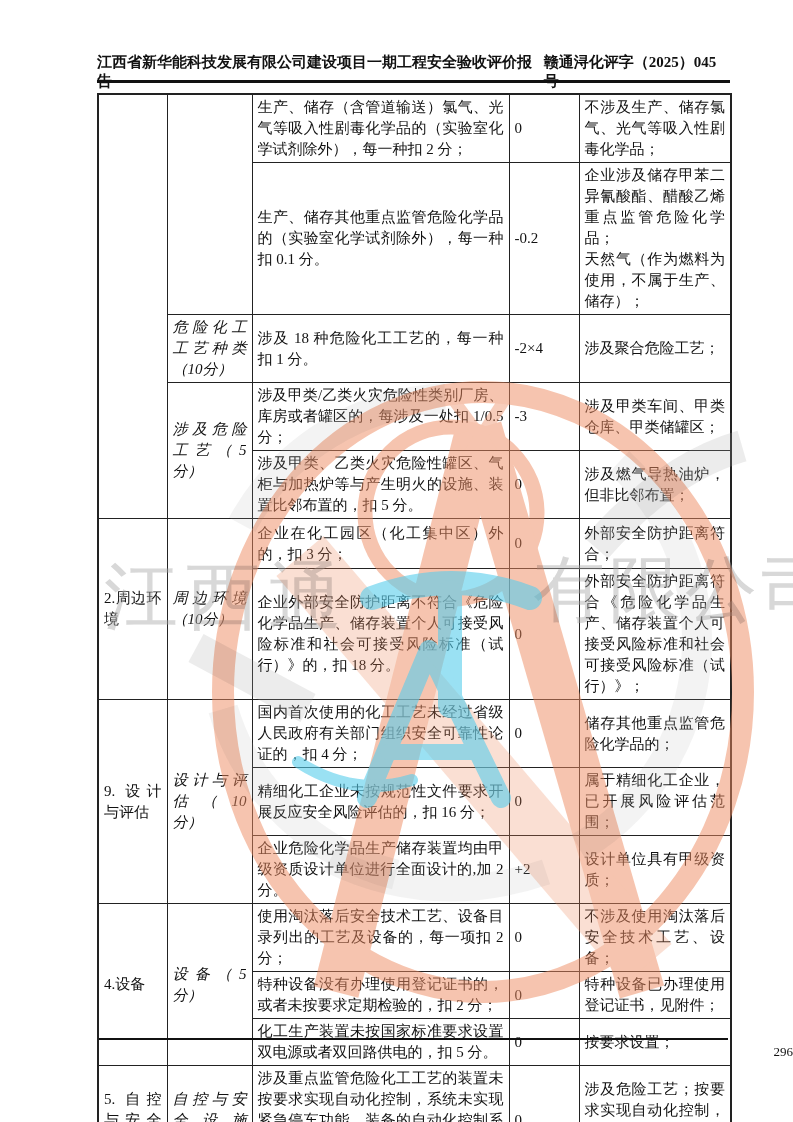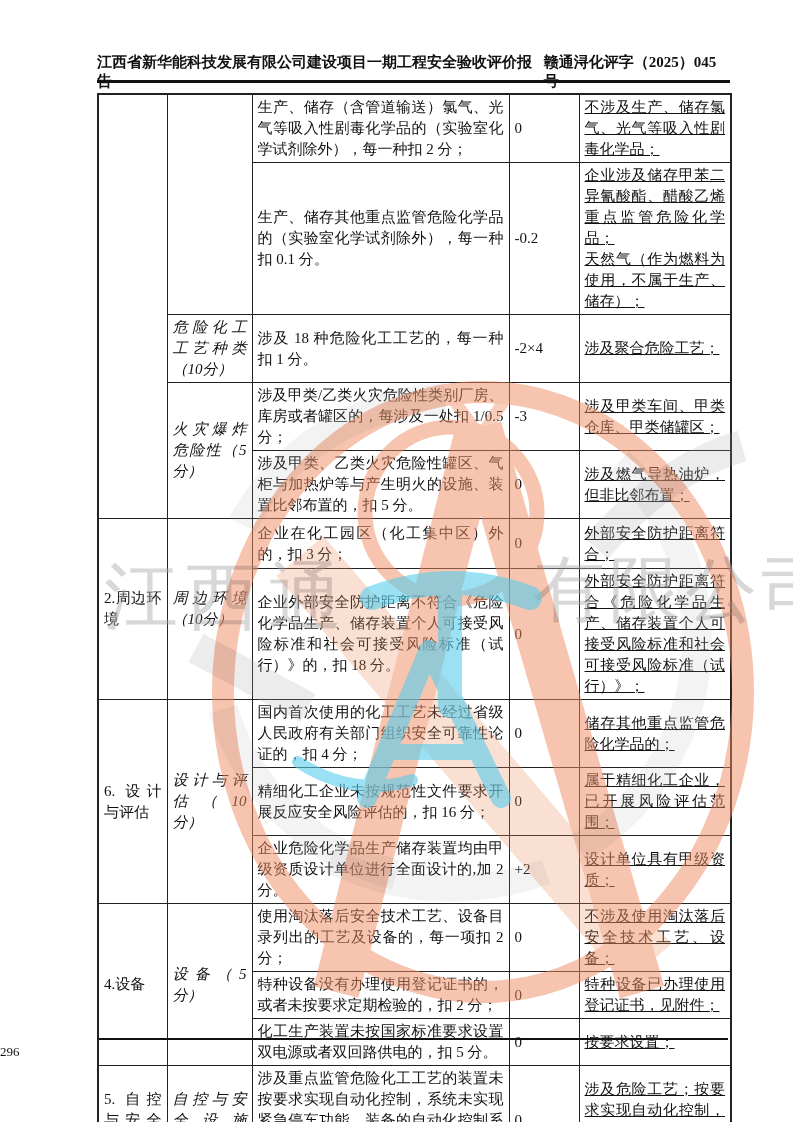--- a/index.html
+++ b/index.html
@@ -34,36 +34,36 @@
     line-height: 21px;
     padding: 2px 5px;
     vertical-align: middle;
     overflow: hidden;
     margin-top: 24px;
   }
   .c-cat  { text-align: justify; }
   .c-item { text-align: justify; font-style: italic; }
   .c-crit { text-align: justify; }
   .c-score{ padding-left: 7px; }
-  .c-remark { text-align: justify; white-space: pre-line; text-decoration: underline; }
+  .c-remark { text-align: justify; white-space: pre-line; }
   tr.r1  { height: 67px; }  tr.r2  { height: 150px; }
   tr.r3  { height: 62px; }  tr.r4  { height: 48px; }
   tr.r5  { height: 65px; }  tr.r6  { height: 50px; }
   tr.r7  { height: 98px; }  tr.r8  { height: 67px; }
   tr.r9  { height: 65px; }  tr.r10 { height: 48px; }
   tr.r11 { height: 48px; }  tr.r12 { height: 42px; }
   tr.r13 { height: 42px; }  tr.r14 { height: 92px; }
   
   .footer-rule {
     position: absolute; left: 99px; top: 1038px; width: 629px; height: 2px;
     background: #111; z-index: 1;
   }
   .page-number {
     position: absolute; left: 0; top: 1044px; width: 793px;
-    text-align: left; font-size: 13px; z-index: 1;
+    text-align: right; font-size: 13px; z-index: 1;
   }
   
   .watermark {
     position: absolute; inset: 0; z-index: 2;
     pointer-events: none;
   }
 </style>
 </head>
 <body>
 
@@ -98,21 +98,21 @@
           <td class="c-remark">企业涉及储存甲苯二异氰酸酯、醋酸乙烯重点监管危险化学品；
 天然气（作为燃料为使用，不属于生产、储存）；</td>
         </tr>
         <tr class="r3">
           <td class="c-item">危险化工工艺种类（10分）</td>
           <td class="c-crit">涉及 18 种危险化工工艺的，每一种扣 1 分。</td>
           <td class="c-score">-2×4</td>
           <td class="c-remark">涉及聚合危险工艺；</td>
         </tr>
         <tr class="r4">
-          <td class="c-item" rowspan="2">火灾爆炸危险性（5分）</td>
+          <td class="c-item" rowspan="2">涉及危险工艺（5分）</td>
           <td class="c-crit">涉及甲类/乙类火灾危险性类别厂房、库房或者罐区的，每涉及一处扣 1/0.5 分；</td>
           <td class="c-score">-3</td>
           <td class="c-remark">涉及甲类车间、甲类仓库、甲类储罐区；</td>
         </tr>
         <tr class="r5">
           <td class="c-crit">涉及甲类、乙类火灾危险性罐区、气柜与加热炉等与产生明火的设施、装置比邻布置的，扣 5 分。</td>
           <td class="c-score">0</td>
           <td class="c-remark">涉及燃气导热油炉，但非比邻布置；</td>
         </tr>
         <tr class="r6">
@@ -121,21 +121,21 @@
           <td class="c-crit">企业在化工园区（化工集中区）外的，扣 3 分；</td>
           <td class="c-score">0</td>
           <td class="c-remark">外部安全防护距离符合；</td>
         </tr>
         <tr class="r7">
           <td class="c-crit">企业外部安全防护距离不符合《危险化学品生产、储存装置个人可接受风险标准和社会可接受风险标准（试行）》的，扣 18 分。</td>
           <td class="c-score">0</td>
           <td class="c-remark">外部安全防护距离符合《危险化学品生产、储存装置个人可接受风险标准和社会可接受风险标准（试行）》；</td>
         </tr>
         <tr class="r8">
-          <td class="c-cat" rowspan="3">6. 设计与评估</td>
+          <td class="c-cat" rowspan="3">9. 设计与评估</td>
           <td class="c-item" rowspan="3">设计与评估（10分）</td>
           <td class="c-crit">国内首次使用的化工工艺未经过省级人民政府有关部门组织安全可靠性论证的，扣 4 分；</td>
           <td class="c-score">0</td>
           <td class="c-remark">储存其他重点监管危险化学品的；</td>
         </tr>
         <tr class="r9">
           <td class="c-crit">精细化工企业未按规范性文件要求开展反应安全风险评估的，扣 16 分；</td>
           <td class="c-score">0</td>
           <td class="c-remark">属于精细化工企业，已开展风险评估范围；</td>
         </tr>

